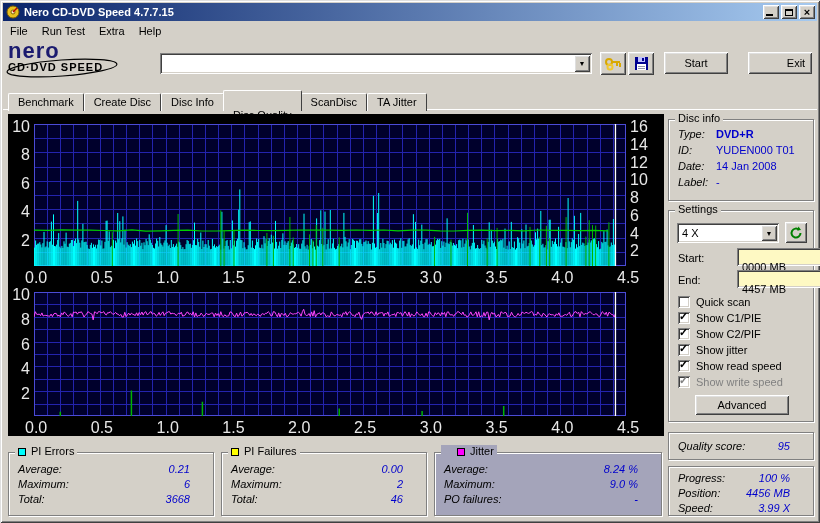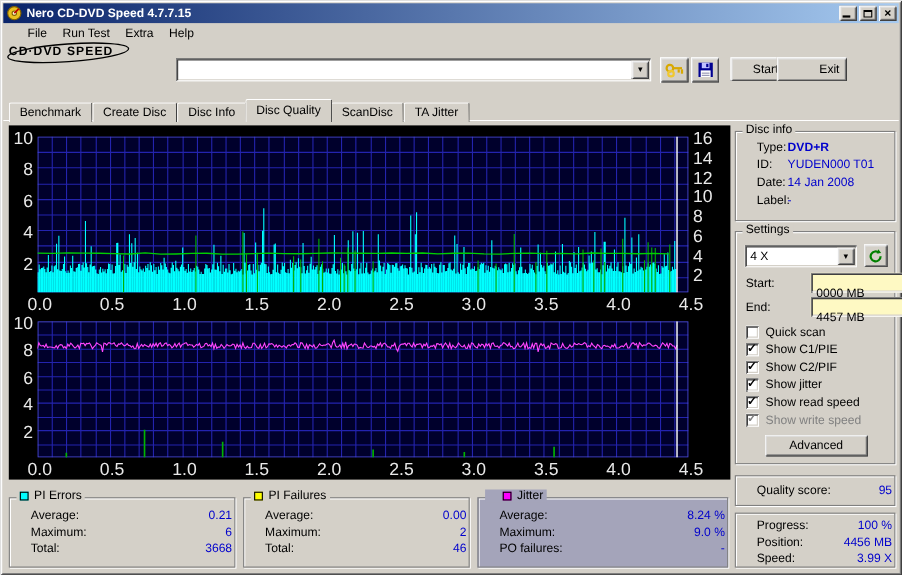--- a/index.html
+++ b/index.html
@@ -16,21 +16,21 @@
   .titlebar .ttext { margin-left:4px; font-size:11px; letter-spacing:0; }
   .winbtns { position:absolute; right:2px; top:2px; display:flex; gap:2px; }
   .wbtn { width:16px; height:14px; background:#d4d0c8; position:relative;
           box-shadow: inset 1px 1px 0 #ffffff, inset -1px -1px 0 #404040,
                       inset 2px 2px 0 #dfdfdf, inset -2px -2px 0 #808080;
           display:flex; align-items:center; justify-content:center; font-size:9px; color:#000; }
   .glyph-min { position:absolute; left:3px; bottom:3px; width:7px; height:2px; background:#000; }
   .glyph-max { width:8px; height:7px; border:1px solid #000; border-top-width:2px; }
   .glyph-close { font-size:11px; font-weight:bold; line-height:10px; }
 
-  .menubar { position:absolute; left:3px; top:21px; right:3px; height:19px; display:flex; align-items:center;padding-left:15px; }
+  .menubar { position:absolute; left:3px; top:21px; right:3px; height:19px; display:flex; align-items:center; }
   .menuitem { padding:2px 7px; cursor:default; }
 
   .logo { position:absolute; left:8px; top:41px; width:140px; height:42px; }
   .logo .brand { font-size:22px; font-weight:bold; color:#1b1b6f; letter-spacing:1px; line-height:20px; }
   .logo .prod { font-size:11px; font-weight:bold; color:#000; letter-spacing:1px; position:relative; }
   .logo svg { position:absolute; left:-4px; top:-4px; }
 
   .combo { position:absolute; background:#fff;
            box-shadow: inset 1px 1px 0 #808080, inset -1px -1px 0 #ffffff,
                        inset 2px 2px 0 #404040, inset -2px -2px 0 #d4d0c8; }
@@ -41,37 +41,37 @@
                    display:flex; align-items:center; justify-content:center; font-size:7px; }
 
   .btn { background:#d4d0c8; box-shadow: inset 1px 1px 0 #ffffff, inset -1px -1px 0 #404040,
                      inset 2px 2px 0 #dfdfdf, inset -2px -2px 0 #808080;
          display:flex; align-items:center; justify-content:center; position:absolute; font-size:11px; }
 
   .tabstrip { position:absolute; left:8px; top:89px; height:22px; display:flex; align-items:flex-end; z-index:5; }
   .tab { height:18px; padding:2px 9px 0 9px; background:#d4d0c8; margin-right:0;
          border-left:1px solid #ffffff; border-top:1px solid #ffffff; border-right:1px solid #404040;
          border-top-left-radius:2px; border-top-right-radius:2px; }
-  .tab.active { height:21px; padding-top:4px; position:relative; z-index:6; margin:0 -1px;
+  .tab.active { height:21px; padding-top:18px; position:relative; z-index:6; margin:0 -1px;
                 box-shadow: 0 2px 0 #d4d0c8; }
 
   .content { position:absolute; left:3px; top:109px; right:3px; bottom:3px; background:#d4d0c8;
              box-shadow: inset 0 1px 0 #ffffff; }
 
   .chartpanel { position:absolute; left:8px; top:114px; width:656px; height:322px; background:#000000; }
   .plot { position:absolute; }
   .ticklabel { position:absolute; color:#e8e8e8; font-size:16px; }
 
   .groupbox { position:absolute; border:1px solid #808080;
               box-shadow: 1px 1px 0 #ffffff, inset 1px 1px 0 #ffffff; }
   .gtitle { position:absolute; top:-8px; left:6px; background:#d4d0c8; padding:0 3px; white-space:nowrap; }
   .row { position:absolute; left:0; right:0; height:14px; }
-  .row .lbl { position:absolute; left:19px; white-space:nowrap; }
+  .row .lbl { position:absolute; left:9px; white-space:nowrap;font-style:italic; }
   .row .val { position:absolute; color:#0000cc; white-space:nowrap; }
-  .val-right { right:2px; text-align:right; }
+  .val-right { right:23px; text-align:right;font-style:italic; }
 
   .field { position:absolute; background:#fef9c3;
            box-shadow: inset 1px 1px 0 #808080, inset -1px -1px 0 #ffffff,
                        inset 2px 2px 0 #404040, inset -2px -2px 0 #d4d0c8;
            padding:13px 0 0 5px;margin-left:26px; }
 
   .checkrow { position:absolute; left:9px; display:flex; align-items:center; height:13px; }
   .checkbox { width:12px; height:12px; background:#fff; margin-right:6px; position:relative;
               box-shadow: inset 1px 1px 0 #808080, inset -1px -1px 0 #ffffff,
                           inset 2px 2px 0 #404040, inset -2px -2px 0 #d4d0c8; }
@@ -111,20 +111,21 @@
   </div>
 
   <div class="menubar" id="menubar">
       <div class="menuitem">File</div>
       <div class="menuitem">Run Test</div>
       <div class="menuitem">Extra</div>
       <div class="menuitem">Help</div>
     </div>
 
   <div class="logo">
+    <div class="brand">nero</div>
     <div class="prod">
       <svg width="130" height="22">
         <ellipse cx="58" cy="11" rx="55" ry="8" fill="none" stroke="#000" stroke-width="1.2" transform="rotate(-4 58 11)"></ellipse>
       </svg>
       <span>CD·DVD SPEED</span>
     </div>
   </div>
 
   <div class="combo" style="left:160px; top:53px; width:432px; height:21px;">
     <div class="carrow">
@@ -148,21 +149,21 @@
       <rect x="8" y="2" width="2" height="3" fill="#000090"></rect>
       <rect x="3" y="8" width="9" height="6" fill="#ffffff"></rect>
       <rect x="4" y="10" width="7" height="1" fill="#9090b0"></rect>
       <rect x="4" y="12" width="7" height="1" fill="#9090b0"></rect>
     </svg>
   </div>
 
   <div class="btn" style="left:664px; top:52px; width:64px; height:22px;">
     <span>Start</span>
   </div>
-  <div class="btn" style="left:706px; top:52px; width:64px; height:22px;padding-left:32px;">
+  <div class="btn" style="left:748px; top:52px; width:64px; height:22px;padding-left:32px;">
     <span>Exit</span>
   </div>
 
   <div class="tabstrip" id="tabstrip">
       <div class="tab">Benchmark</div>
       <div class="tab">Create Disc</div>
       <div class="tab">Disc Info</div>
       <div class="tab active">Disc Quality</div>
       <div class="tab">ScanDisc</div>
       <div class="tab">TA Jitter</div>

